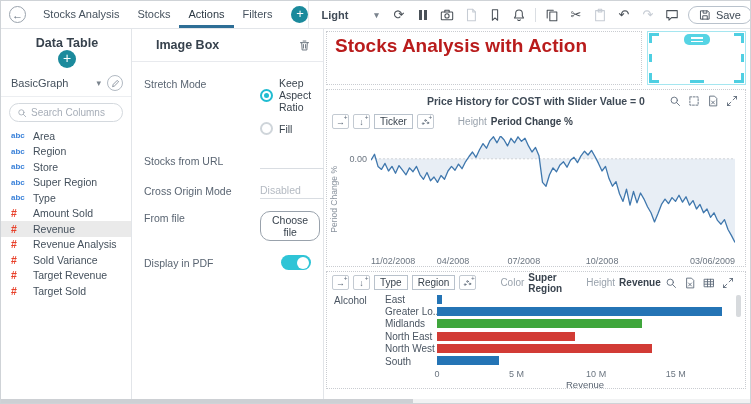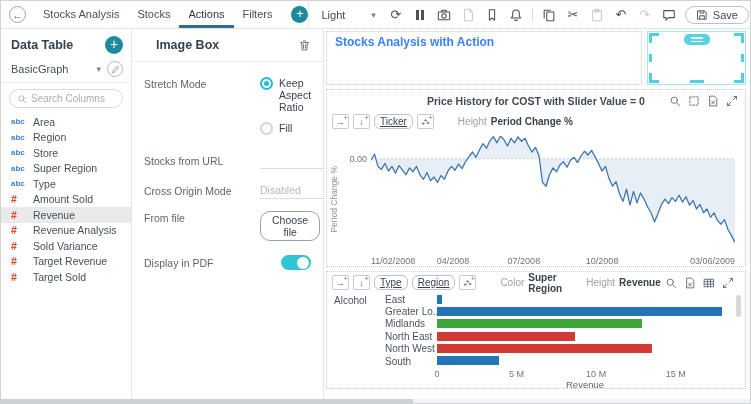--- a/index.html
+++ b/index.html
@@ -7,36 +7,36 @@
   body { font-family:"Liberation Sans", sans-serif; }
   .app { position:relative; width:751px; height:404px; background:#fff; border:1px solid #cfd3d7; overflow:hidden; }
 
   
   .toolbar { height:28px; display:flex; align-items:center; border-bottom:1px solid #e2e5e9; padding:0 6px; }
   .back-btn { width:17px; height:17px; border:1px solid #9aa3ad; border-radius:50%; display:flex; align-items:center; justify-content:center; font-size:11px; color:#5f6b7a; margin:0 8px 0 2px; flex:none; }
   .tab { font-size:11px; color:#46525e; padding:0 9px; height:27px; line-height:27px; cursor:pointer; white-space:nowrap; }
   .tab.active { color:#2c3944; border-bottom:3px solid #2e6e96; }
   .plus-circle { width:17px; height:17px; border-radius:50%; background:#1b8a9c; color:#fff; font-size:13px; line-height:15px; text-align:center; margin-left:10px; flex:none; }
   .tb-right { margin-left:auto; display:flex; align-items:center; height:100%; border-left:1px solid #e8eaee; padding-left:12px; gap:8px; }
-  .theme-sel { display:flex; align-items:center; gap:26px; font-size:11px; color:#3f4a56; margin-right:4px; }
+  .theme-sel { display:flex; align-items:center; gap:26px; font-size:11px; color:#3f4a56; margin-right:4px;font-weight:bold; }
   .theme-sel .caret { color:#7a838d; font-size:9px; }
   .tb-icon { color:#4a5158; font-size:13px; line-height:13px; display:flex; align-items:center; justify-content:center; width:16px; height:16px; }
   .tb-icon svg { width:14px; height:14px; }
   .tb-icon.dis { color:#c6ccd4; }
   .pause-icon span { display:inline-block; width:2.5px; height:10px; background:currentColor; margin:0 1.2px; }
   .tb-sep { width:1px; height:14px; background:#dadee3; }
   .pill-btn { display:flex; align-items:center; gap:5px; border:1px solid #b9c2cc; border-radius:12px; padding:2px 10px; font-size:11px; color:#3f4a56; background:#fff; white-space:nowrap; }
   .pill-btn svg { width:12px; height:12px; }
 
   
   .body { display:flex; height:375px; }
 
   
   .sidebar { width:131px; border-right:1px solid #e2e5e9; padding-top:7px; flex:none; }
-  .sb-head { display:flex; align-items:center; justify-content:space-between; padding:0 8px 4px 10px; }
+  .sb-head { display:flex; align-items:center; justify-content:space-between; padding:0 8px 4px 10px;flex-direction:column; }
   .sb-title { font-size:12.5px; color:#37424d; font-weight:700; }
   .sb-plus { width:18px; height:18px; border-radius:50%; background:#1b8a9c; color:#fff; font-size:14px; line-height:16px; text-align:center; }
   .sb-table { display:flex; align-items:center; padding:3px 8px 5px 10px; }
   .sb-table-name { font-size:11px; color:#44505c; }
   .sb-caret { margin-left:auto; color:#7a838d; font-size:9px; margin-right:6px; }
   .sb-pencil { width:16px; height:16px; border:1px solid #b2bac3; border-radius:50%; display:flex; align-items:center; justify-content:center; color:#5f6b7a; }
   .sb-pencil svg { width:9px; height:9px; }
   .sb-div { height:1px; background:#eceef1; margin-bottom:6px; }
   .sb-search { display:flex; align-items:center; gap:4px; margin:0 8px 6px 8px; border:1px solid #d4d9de; border-radius:10px; height:19px; padding:0 7px; color:#9aa3ad; }
   .sb-search svg { width:10px; height:10px; flex:none; }
@@ -51,37 +51,37 @@
 
   
   .settings { width:192px; border-right:1px solid #e2e5e9; padding:9px 12px; flex:none; position:relative; }
   .set-head { display:flex; align-items:center; justify-content:space-between; }
   .set-title { font-size:12.5px; color:#37424d; font-weight:700;padding-left:12px; }
   .set-head svg { width:13px; height:13px; color:#6b7580; }
   .set-div { height:1px; background:#e8eaee; margin:9px -12px 2px -12px; }
   .frow { display:flex; align-items:flex-start; margin-top:15px; font-size:10.5px; color:#5a6572; }
   .flabel { width:116px; flex:none; padding-top:1px; }
   .fctrl { flex:1; }
-  .radio-opt { display:flex; align-items:flex-start; gap:6px; margin-bottom:9px; color:#3a444e; }
+  .radio-opt { display:flex; align-items:center; gap:6px; margin-bottom:9px; color:#3a444e; }
   .radio { width:13px; height:13px; border-radius:50%; border:2px solid #cfd5da; position:relative; flex:none; background:#fff; }
   .radio-opt.sel .radio { border-color:#21bcd1; }
   .radio-opt.sel .radio::after { content:""; position:absolute; left:2px; top:2px; width:5px; height:5px; border-radius:50%; background:#21bcd1; }
   .uline-input { width:88px; height:15px; border-bottom:1px solid #d9dde2; }
   .fselect { width:88px; display:flex; align-items:center; justify-content:space-between; border-bottom:1px solid #d9dde2; padding-bottom:2px; color:#b4bac2; }
   .fselect .caret { color:#a6adb6; font-size:9px; }
   .choose-btn { border:1px solid #99a2ac; border-radius:10px; background:#fff; font-size:10.5px; font-family:inherit; color:#39434e; padding:2px 11px; }
   .toggle { width:30px; height:15px; border-radius:8px; background:#d4d9de; position:relative; margin-left:auto; }
   .toggle.on { background:#2fc4d6; }
   .toggle .knob { position:absolute; top:1.5px; left:2px; width:12px; height:12px; border-radius:50%; background:#fff; }
   .toggle.on .knob { left:auto; right:2px; }
 
   
   .canvas { flex:1; position:relative; background:#fff; }
   .widget { position:absolute; border:1px dotted #c9ccd1; background:#fff; }
-  .title-widget { left:2px; top:2px; width:316px; height:54px; padding:3px 8px; font-size:12px; font-weight:700; color:#3b82f6; }
+  .title-widget { left:2px; top:2px; width:316px; height:54px; padding:3px 8px; font-size:19px; font-weight:700; color:#b91c1c; }
   .image-widget { left:323px; top:2px; width:99px; height:54px; border:1px solid #a5e6f0; position:absolute; background:#fff; }
   .corner { position:absolute; width:10px; height:10px; border:0 solid #4ecfe2; }
   .c-tl { left:1px; top:1px; border-left-width:3px; border-top-width:3px; }
   .c-tr { right:1px; top:1px; border-right-width:3px; border-top-width:3px; }
   .c-bl { left:1px; bottom:1px; border-left-width:3px; border-bottom-width:3px; }
   .c-br { right:1px; bottom:1px; border-right-width:3px; border-bottom-width:3px; }
   .tick-l { position:absolute; left:1px; top:50%; margin-top:-4px; width:3px; height:8px; background:#4ecfe2; }
   .tick-r { position:absolute; right:1px; top:50%; margin-top:-4px; width:3px; height:8px; background:#4ecfe2; }
   .tick-b { position:absolute; bottom:1px; left:50%; margin-left:-7px; width:14px; height:3px; background:#4ecfe2; }
   .handle-pill { position:absolute; top:2px; left:50%; transform:translateX(-50%); width:26px; height:11px; border-radius:5px; background:#56d4e4; display:flex; flex-direction:column; align-items:center; justify-content:center; gap:2px; }
@@ -90,21 +90,21 @@
   .price-widget { left:2px; top:60px; width:420px; height:178px; }
   .bars-widget { left:2px; top:242px; width:420px; height:118px; }
   .w-head { height:21px; position:relative; display:flex; align-items:center; }
   .w-title { position:absolute; left:0; right:0; text-align:center; font-size:10.5px; font-weight:700; color:#3f4a56; }
   .w-icons { margin-left:auto; display:flex; align-items:center; gap:7px; padding-right:7px; color:#5f6b7a; z-index:1; }
   .w-icons svg { width:12px; height:12px; }
   .crumbs { height:21px; display:flex; align-items:center; gap:4px; padding:0 5px; font-size:10px; }
   .crumb-btn { width:17px; height:15px; border:1px solid #c3cad2; border-radius:2px; display:flex; align-items:center; justify-content:center; color:#5f6b7a; font-size:9px; position:relative; flex:none; }
   .crumb-btn sup { position:absolute; top:-1px; right:0.5px; font-size:6.5px; }
   .crumb-btn svg { width:11px; height:11px; }
-  .chip { border:1px solid #b9c2cc; border-radius:6px; padding:0 5px; height:15px; line-height:14px; color:#39434e; background:#fff; flex:none;text-decoration:underline; }
+  .chip { border:1px solid #b9c2cc; border-radius:0; padding:0 5px; height:15px; line-height:14px; color:#39434e; background:#fff; flex:none; }
   .crumb-dim { color:#9aa3ad; margin-left:20px; }
   .crumb-val { color:#39434e; font-weight:700; }
 
   .plot-row { display:flex; height:134px; }
   .ylab { width:14px; display:flex; align-items:center; justify-content:center; }
   .ylab span { writing-mode:vertical-rl; transform:rotate(180deg); font-size:8.5px; color:#8a939e; white-space:nowrap; }
   .plot { flex:1; position:relative; }
   .zero-label { position:absolute; left:0; width:26px; text-align:right; font-size:9px; color:#6b7580; }
   .xtick { position:absolute; bottom:0; font-size:9px; color:#6b7580; white-space:nowrap; }
 

